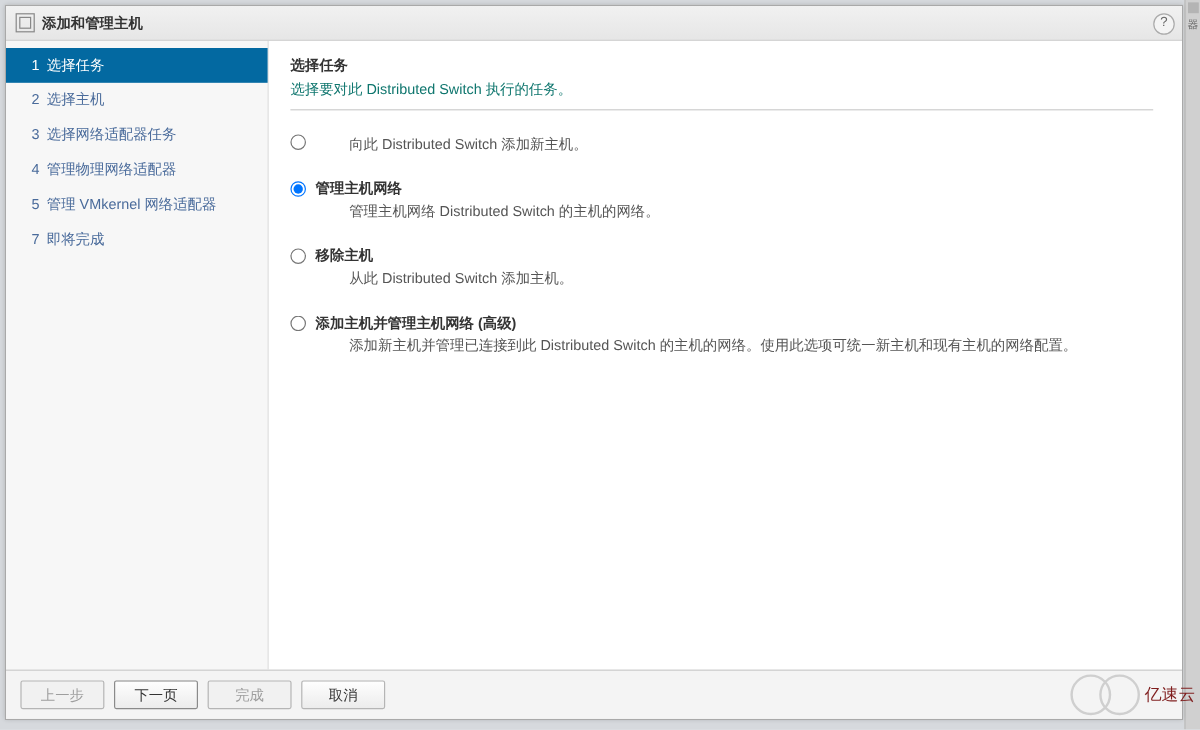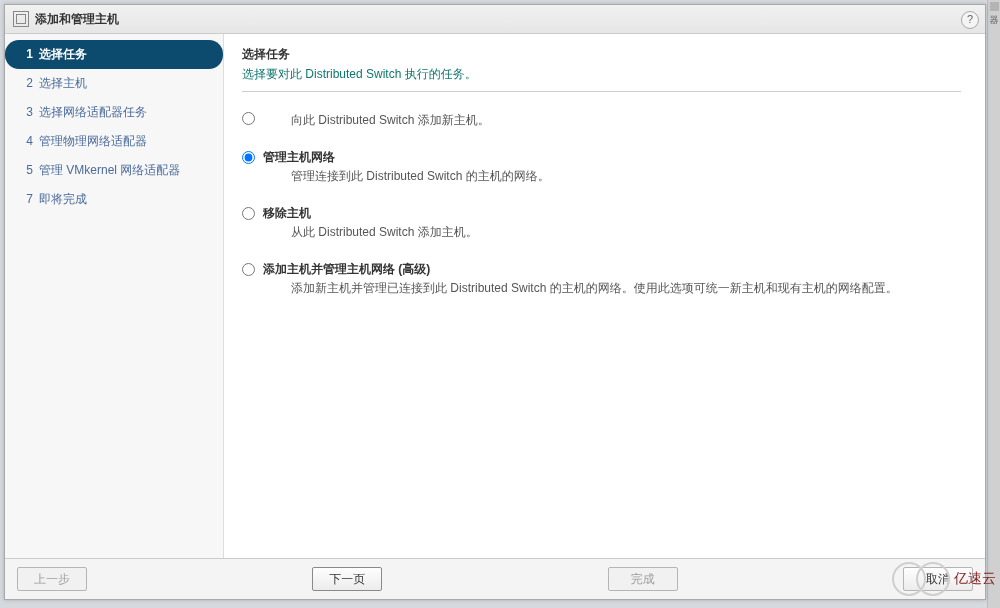--- a/index.html
+++ b/index.html
@@ -7,33 +7,33 @@
   .window{position:absolute;left:4px;top:4px;right:14px;bottom:8px;background:#f7f7f7;border:1px solid #a9a9a9;box-shadow:0 0 4px rgba(0,0,0,.2);display:flex;flex-direction:column;}
   .titlebar{height:28px;background:linear-gradient(#f1f1f1,#e6e6e6);border-bottom:1px solid #ccc;display:flex;align-items:center;padding:0 8px;position:relative;}
   .titlebar .app-icon{width:14px;height:14px;border:1px solid #888;margin-right:6px;position:relative;}
   .titlebar .app-icon::before{content:"";position:absolute;left:2px;top:2px;width:8px;height:8px;border:1px solid #888;}
   .titlebar .title{font-weight:bold;color:#333;}
   .help-icon{position:absolute;right:6px;top:6px;width:16px;height:16px;border:1px solid #aaa;border-radius:50%;background:#f4f4f4;text-align:center;line-height:14px;font-size:11px;color:#666;}
   .body{flex:1;display:flex;min-height:0;}
   .sidebar{width:218px;background:#f7f7f7;border-right:1px solid #ddd;padding-top:6px;}
   .step{padding:6px 10px 6px 14px;color:#4a6b9b;}
   .step .num{display:inline-block;width:14px;text-align:right;margin-right:6px;color:#4a6b9b;}
-  .step.active{background:#0c4a6e;color:#fff;font-weight:bold;border-radius:14px;}
+  .step.active{background:#0369a1;color:#fff;font-weight:normal;}
   .step.active .num{color:#fff;}
   .content{flex:1;padding:12px 24px 8px 18px;overflow:auto;background:#fff;}
   .task-header{border-bottom:1px solid #ccc;padding-bottom:8px;margin-bottom:18px;}
   .task-title{font-weight:bold;color:#333;margin-bottom:3px;}
   .task-sub{color:#0f766e;}
   .option{display:flex;align-items:flex-start;margin-bottom:20px;}
   .option input[type=radio]{margin:2px 8px 0 0;flex:0 0 auto;}
   .option .texts{flex:1;}
   .option .label{font-weight:bold;color:#333;}
   .option .desc{color:#555;margin-top:2px;padding-left:28px;}
   .option.advanced{}
-  .footer{border-top:1px solid #ccc;padding:8px 12px;display:flex;justify-content:space-between;gap:8px;background:#f4f4f4;}
+  .footer{border-top:1px solid #ccc;padding:8px 12px;display:flex;justify-content:flex-start;gap:8px;background:#f4f4f4;}
   .btn{min-width:70px;height:24px;border:1px solid #b5b5b5;background:linear-gradient(#fefefe,#ececec);border-radius:2px;font-size:12px;color:#333;cursor:pointer;}
   .btn:disabled{color:#9e9e9e;background:#f1f1f1;cursor:default;}
   .btn.primary{border-color:#8a8a8a;font-weight:normal;}
   .watermark{position:absolute;right:4px;bottom:12px;display:flex;align-items:center;color:#7f1d1d;font-size:14px;pointer-events:none;}
   .watermark .circ{width:30px;height:30px;border:2px solid #cfcfcf;border-radius:50%;margin-right:-10px;background:transparent;position:relative;}
   .watermark .circ:nth-child(2){margin-right:4px;}
   .side-strip{position:absolute;right:0;top:0;width:12px;height:100%;background:#d0d0d0;border-left:1px solid #bcbcbc;}
   .side-strip .sq{position:absolute;right:1px;top:2px;width:9px;height:9px;background:#b4b4b4;}
   .side-strip .lbl{position:absolute;right:0;top:14px;width:12px;font-size:9px;text-align:center;color:#6a6a6a;}
 </style>
@@ -85,21 +85,21 @@
           <input type="radio" name="task" style="">
           <div class="texts">
             <div class="desc">向此 Distributed Switch 添加新主机。</div>
           </div>
         </label>
 
         <label class="option">
           <input type="radio" name="task" checked="" style="">
           <div class="texts">
             <div class="label">管理主机网络</div>
-            <div class="desc">管理连接到此 Distributed Switch 的主机的网络。</div>
+            <div class="desc">管理主机网络 Distributed Switch 的主机的网络。</div>
           </div>
         </label>
 
         <label class="option">
           <input type="radio" name="task" style="">
           <div class="texts">
             <div class="label">移除主机</div>
             <div class="desc">从此 Distributed Switch 添加主机。</div>
           </div>
         </label>

